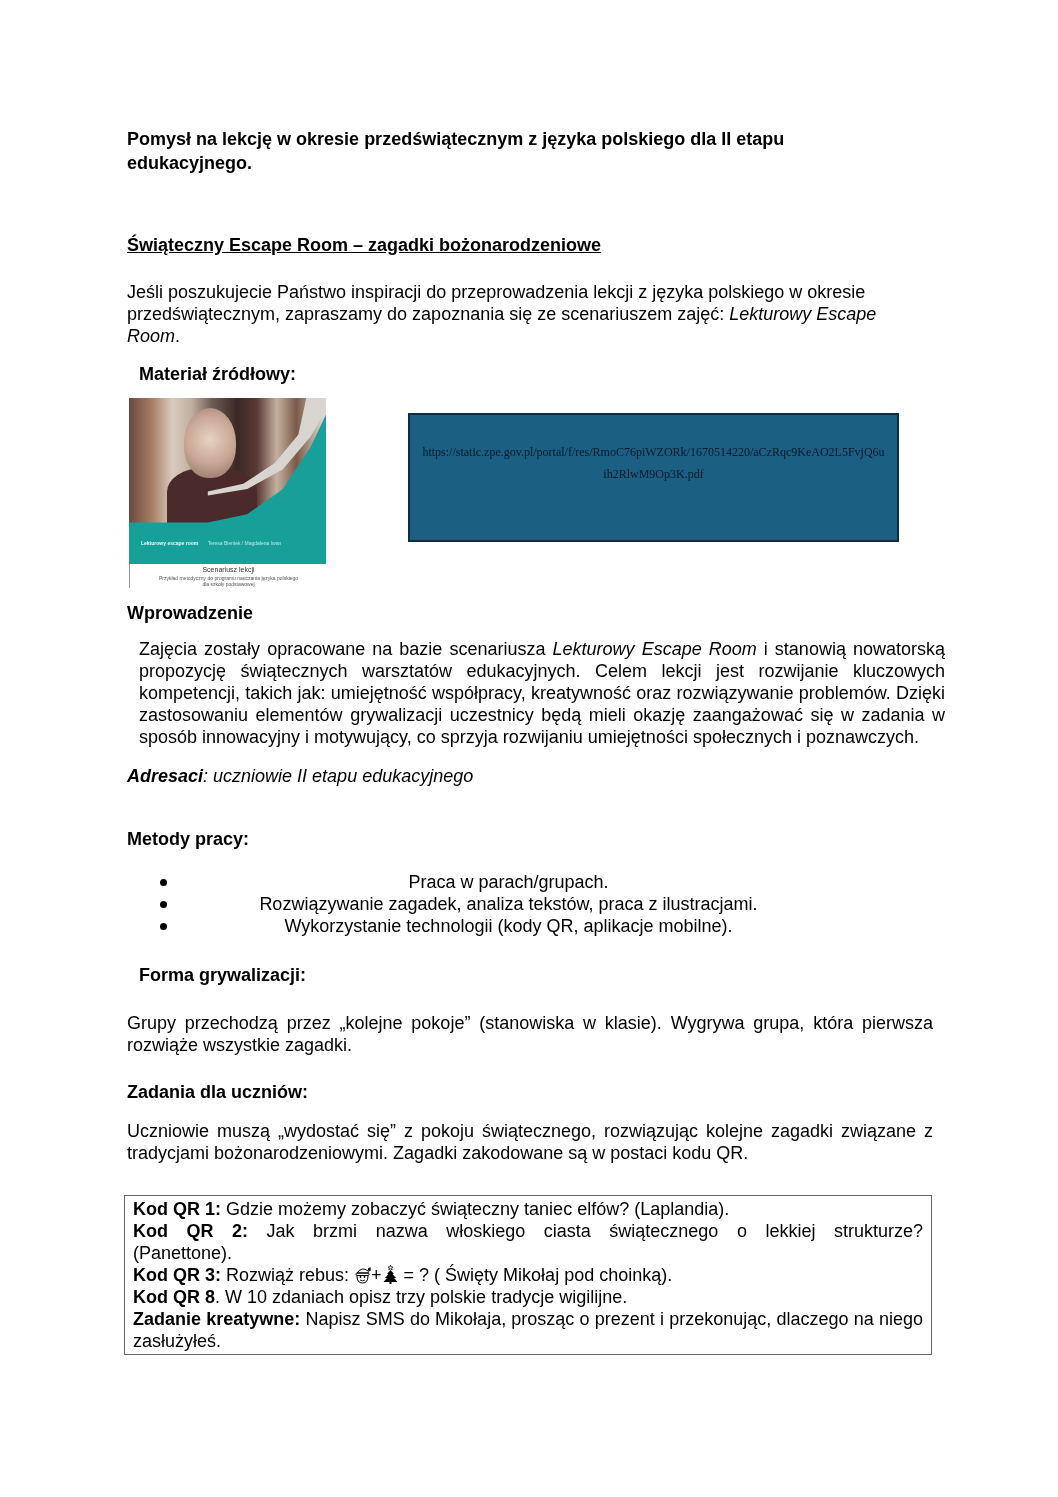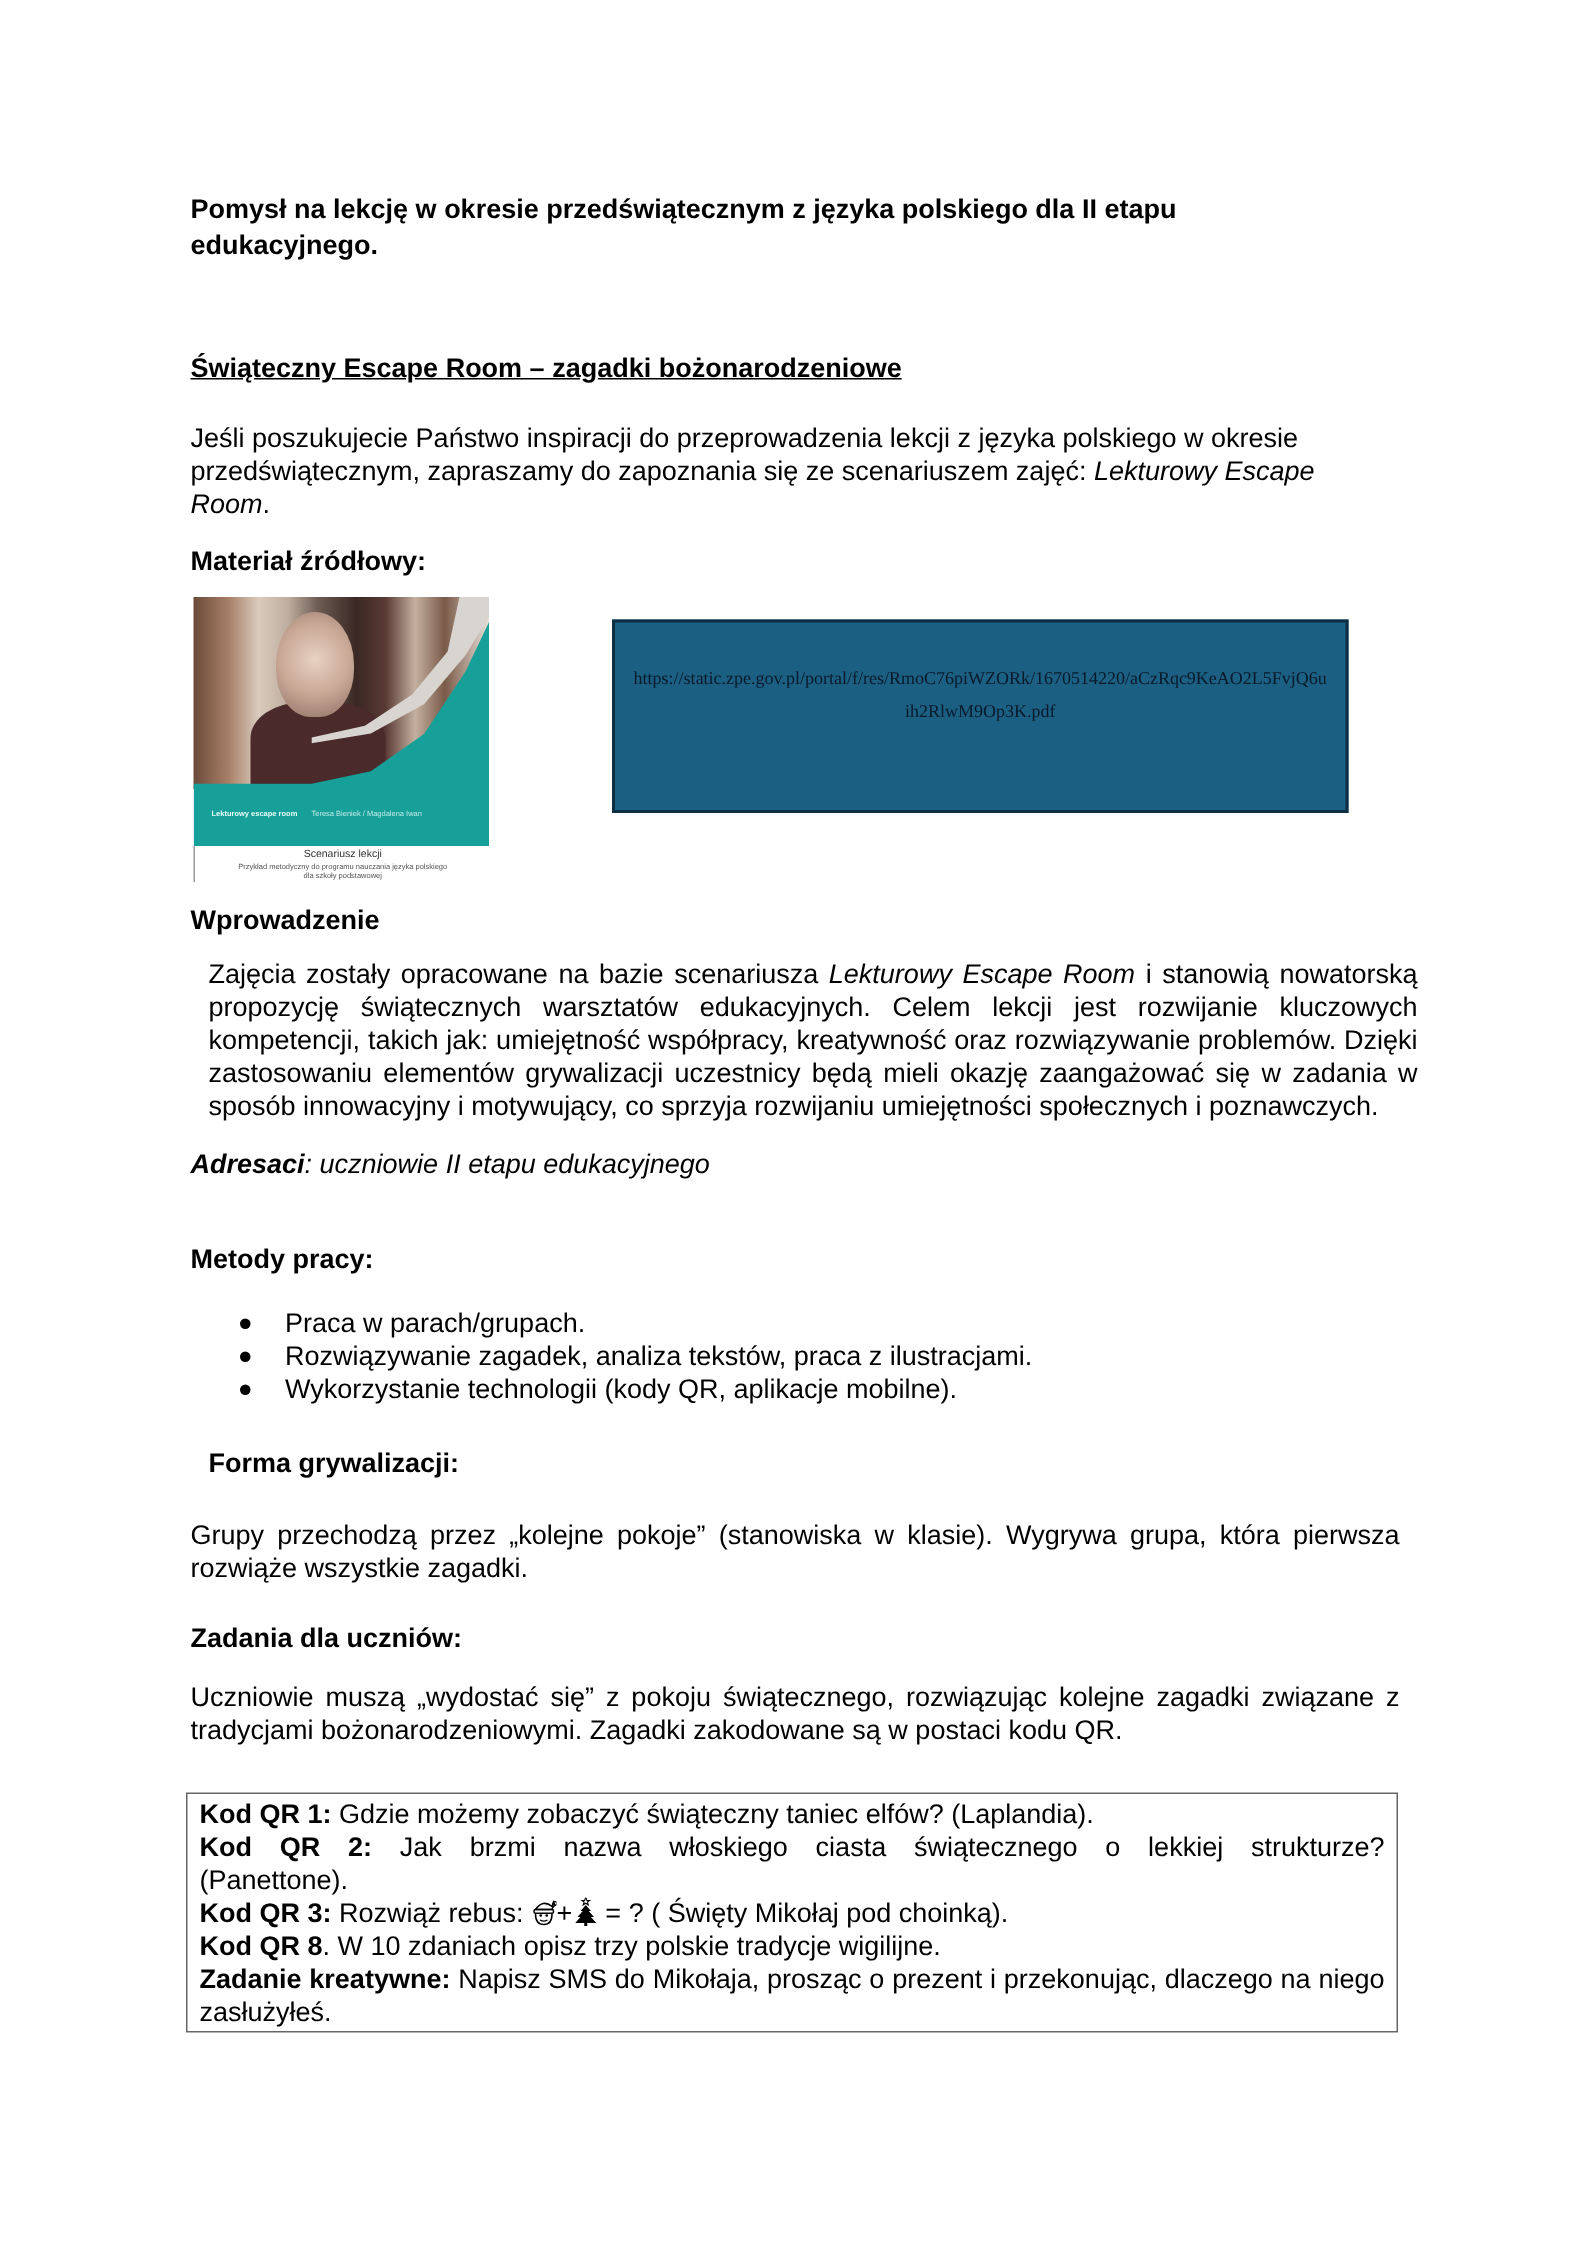--- a/index.html
+++ b/index.html
@@ -24,21 +24,21 @@
     }
     .abs { position: absolute; }
     .bold { font-weight: bold; }
     .it { font-style: italic; }
     .u { text-decoration: underline; }
     .just { text-align: justify; text-align-last: left; }
 
     #doc-title { top: 127px; left: 0; width: 760px; line-height: 24px; }
     #section-title { top: 235px; left: 0; }
     #intro-para { top: 281px; left: 0; width: 806px; line-height: 22px; }
-    #material-heading { top: 364px; left: 0; }
+    #material-heading { top: 364px; left: 12px; }
 
     
     #cover {
       top: 398px; left: 0; width: 199px; height: 190px;
       background: #fff;
       overflow: hidden;
     }
     .cover-photo {
       position: absolute; left: 2px; top: 0; width: 197px; height: 128px;
       background: linear-gradient(90deg, #6b4a3a 0%, #a88068 12%, #d9cbbd 22%, #bfae9f 32%, #6d5d54 42%, #3a2824 55%, #5a3a35 65%, #c4b0a0 75%, #7a5a48 85%, #e8e0d8 100%);
@@ -92,21 +92,21 @@
       padding-right: 12px;
       word-break: break-all;
     }
 
     #intro-heading { top: 603px; left: 0; }
     #intro-body { top: 638px; left: 12px; width: 806px; line-height: 22px; }
 
     #audience { top: 766px; left: 0; font-style: italic; }
     #methods-heading { top: 829px; left: 0; }
     #methods-list { top: 871px; left: 0; width: 700px; margin: 0; padding: 0; list-style: none; }
-    #methods-list li { position: relative; padding-left: 63px; line-height: 22px; }
+    #methods-list li { position: relative; padding-left: 63px; line-height: 22px; text-align: center; }
     #methods-list li .bullet {
       position: absolute; left: 33px; top: 8px; width: 7px; height: 7px; border-radius: 50%; background: #000;
     }
 
     #gamif-heading { top: 965px; left: 12px; }
     #gamif-body { top: 1012px; left: 0; width: 806px; line-height: 22px; }
     #tasks-heading { top: 1082px; left: 0; }
     #tasks-body { top: 1120px; left: 0; width: 806px; line-height: 22px; }
 
     #task-box {

